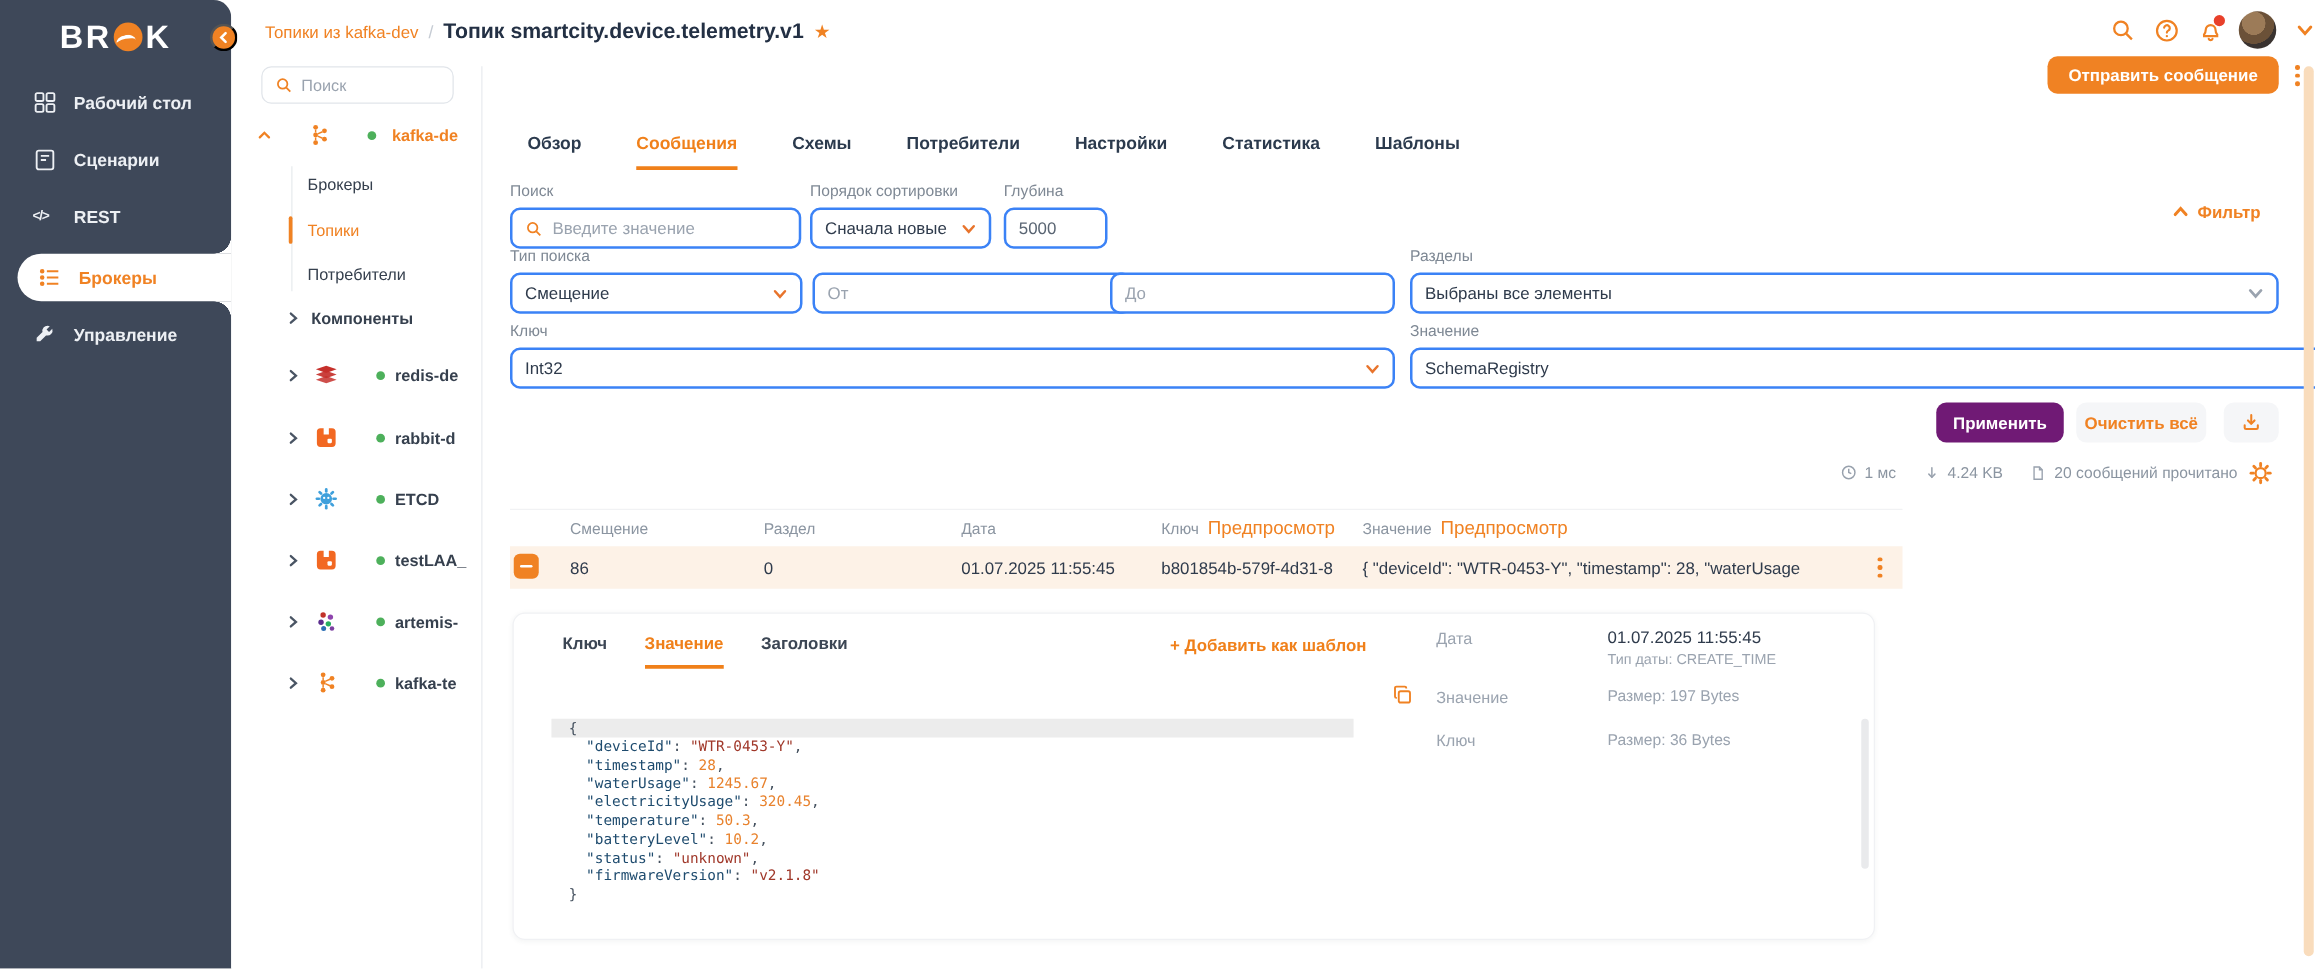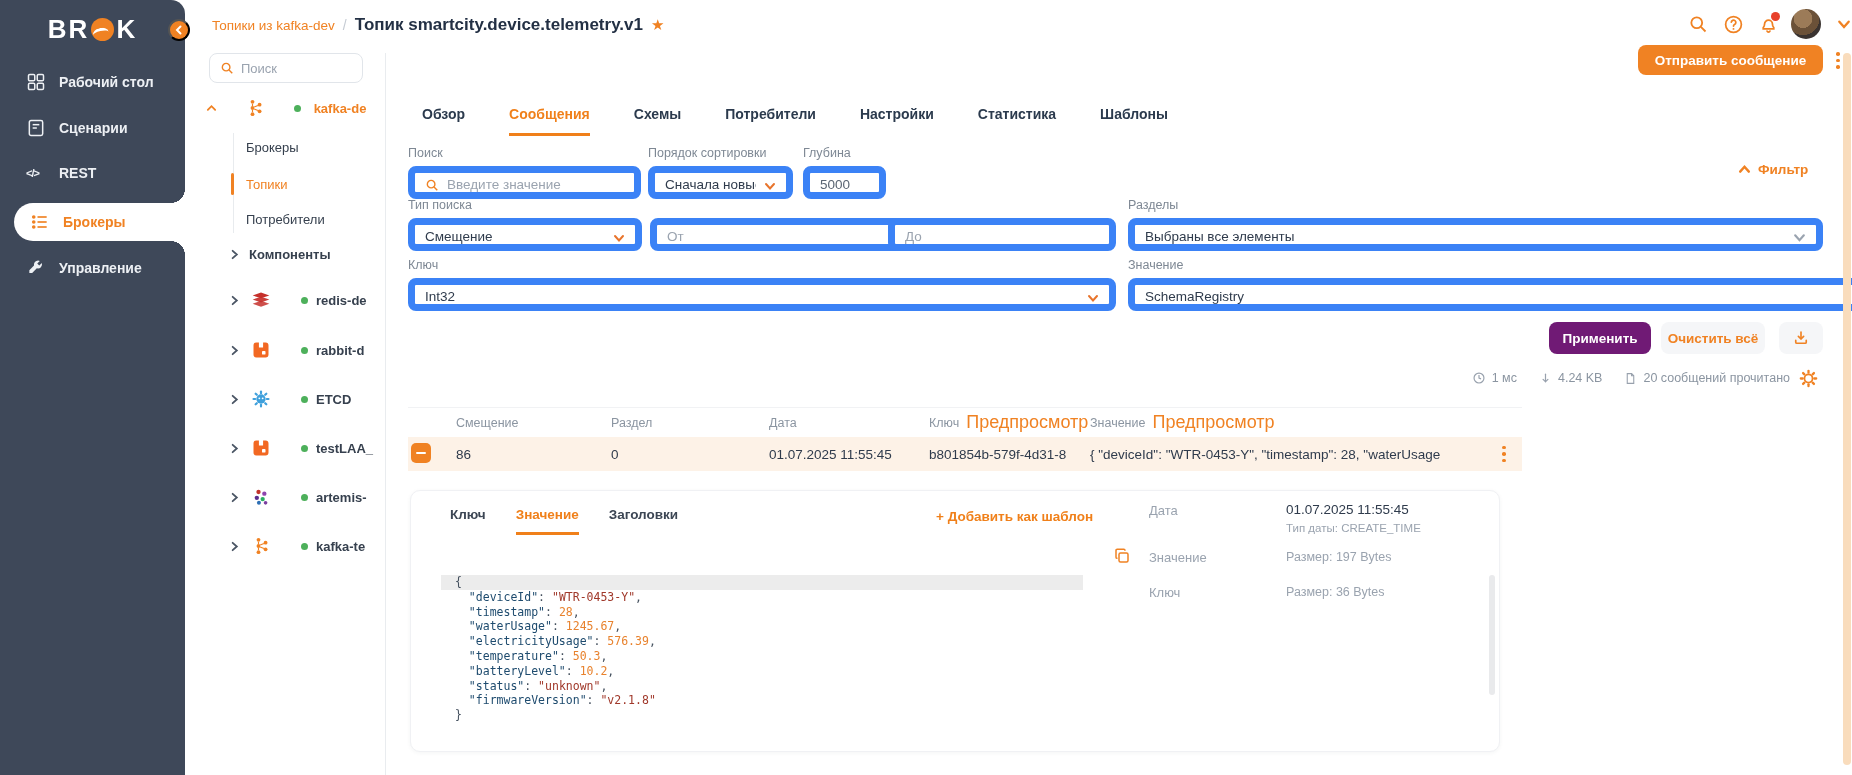--- a/index.html
+++ b/index.html
@@ -59,22 +59,22 @@
               border:none; border-radius:8px; font-size:13.5px; font-weight:600; font-family:inherit; cursor:pointer; }
   .kebab { display:flex; flex-direction:column; gap:3px; align-items:center; cursor:pointer; }
   .kebab i { width:3.5px; height:3.5px; border-radius:50%; background:#F08223; }
   .kebab.top { position:absolute; left:1836px; top:52px; }
 
   .tabs { position:absolute; left:422px; top:106px; display:flex; gap:44px; }
   .tab { font-size:14px; font-weight:600; color:#2B3A4D; padding-bottom:11px; cursor:pointer; }
   .tab.active { color:#F0801A; border-bottom:3px solid #F0801A; border-radius:0; }
 
   .flabel { position:absolute; font-size:12.5px; color:#7E8894; }
-  .fbox { position:absolute; height:33px; border:7px solid #3b82f6; border-radius:8px; background:#fff;
-          display:flex; align-items:flex-end; padding:0 10px; gap:8px; font-size:13.5px; color:#2F3B4C; cursor:pointer; }
+  .fbox { position:absolute; height:33px; border:2px solid #3b82f6; border-radius:8px; background:#fff;
+          display:flex; align-items:center; padding:0 10px; gap:8px; font-size:13.5px; color:#2F3B4C; cursor:pointer; }
   .fbox input { border:none; outline:none; flex:1; min-width:0; font-size:13.5px; color:#2F3B4C; font-family:inherit; background:transparent; }
   .fbox input::placeholder { color:#9AA3AF; }
   .fbox .val { flex:1; white-space:nowrap; overflow:hidden; }
   .fbox .val.gray { color:#5A6573; }
   .filter-toggle { position:absolute; left:1738px; top:162px; display:flex; align-items:center; gap:7px; cursor:pointer;
                    color:#F08223; font-size:13.5px; font-weight:600; }
 
   .btn { position:absolute; height:32px; border:none; border-radius:8px; font-family:inherit; font-size:13.5px;
          font-weight:600; cursor:pointer; }
   .btn.primary { background:#701a75; color:#fff; }
@@ -85,21 +85,21 @@
   .stats { position:absolute; left:1300px; top:371px; width:490px; display:flex; justify-content:flex-end;
            align-items:center; gap:22px; color:#8B95A1; font-size:12.5px; }
   .stat { display:flex; align-items:center; gap:6px; white-space:nowrap; }
   .gear { position:absolute; left:1798px; top:368px; cursor:pointer; }
 
   
   .msg-table { position:absolute; left:408px; top:407px; width:1114px; }
   .trow-grid { display:grid; grid-template-columns:48px 155px 158px 160px 161px 1fr 36px; align-items:center; }
   .thead { height:30px; border-top:1px solid #F1F2F4; font-size:12.5px; color:#8B95A1; }
   .thead .hcell { display:flex; align-items:center; gap:7px; white-space:nowrap; overflow:hidden; }
-  .preview-link { color:#F08223; font-size:18px; cursor:pointer; }
+  .preview-link { color:#F08223; font-size:15px; cursor:pointer; }
   .tdata { height:34px; background:#FDF2E7; font-size:13.5px; color:#2F3B4C; }
   .cell-clip { white-space:nowrap; overflow:hidden; }
   .minus-btn { width:20px; height:20px; margin-left:3px; border-radius:5px; background:#F08223; border:none;
                position:relative; cursor:pointer; }
   .minus-btn::after { content:''; position:absolute; left:5px; top:9px; width:10px; height:2.4px; background:#fff; border-radius:1px; }
 
   
   .detail { position:absolute; left:410px; top:490px; width:1090px; height:262px; background:#fff;
             border:1px solid #F0F1F4; border-radius:10px; box-shadow:0 1px 4px rgba(40,50,60,.05); }
   .dtabs { position:absolute; left:39px; top:16px; display:flex; gap:30px; }
@@ -550,21 +550,21 @@
       <span class="dtab active">Значение</span>
       <span class="dtab">Заголовки</span>
     </div>
     <span class="add-template">+ Добавить как шаблон</span>
 
     <div class="code">
         <div class="code-line hl"><span class="c-p">{</span></div>
         <div class="code-line"><span class="c-p">  </span><span class="c-k">"deviceId"</span><span class="c-p">: </span><span class="c-s">"WTR-0453-Y"</span><span class="c-p">,</span></div>
         <div class="code-line"><span class="c-p">  </span><span class="c-k">"timestamp"</span><span class="c-p">: </span><span class="c-n">28</span><span class="c-p">,</span></div>
         <div class="code-line"><span class="c-p">  </span><span class="c-k">"waterUsage"</span><span class="c-p">: </span><span class="c-n">1245.67</span><span class="c-p">,</span></div>
-        <div class="code-line"><span class="c-p">  </span><span class="c-k">"electricityUsage"</span><span class="c-p">: </span><span class="c-n">576.39</span><span class="c-p">,</span></div>
+        <div class="code-line"><span class="c-p">  </span><span class="c-k">"electricityUsage"</span><span class="c-p">: </span><span class="c-n">320.45</span><span class="c-p">,</span></div>
         <div class="code-line"><span class="c-p">  </span><span class="c-k">"temperature"</span><span class="c-p">: </span><span class="c-n">50.3</span><span class="c-p">,</span></div>
         <div class="code-line"><span class="c-p">  </span><span class="c-k">"batteryLevel"</span><span class="c-p">: </span><span class="c-n">10.2</span><span class="c-p">,</span></div>
         <div class="code-line"><span class="c-p">  </span><span class="c-k">"status"</span><span class="c-p">: </span><span class="c-s">"unknown"</span><span class="c-p">,</span></div>
         <div class="code-line"><span class="c-p">  </span><span class="c-k">"firmwareVersion"</span><span class="c-p">: </span><span class="c-s">"v2.1.8"</span></div>
         <div class="code-line"><span class="c-p">}</span></div>
       </div>
     <div class="code-scroll"></div>
 
     <span class="copy-btn">
       <svg width="18" height="18" viewBox="0 0 24 24" fill="none" stroke="#F08223" stroke-width="2">

